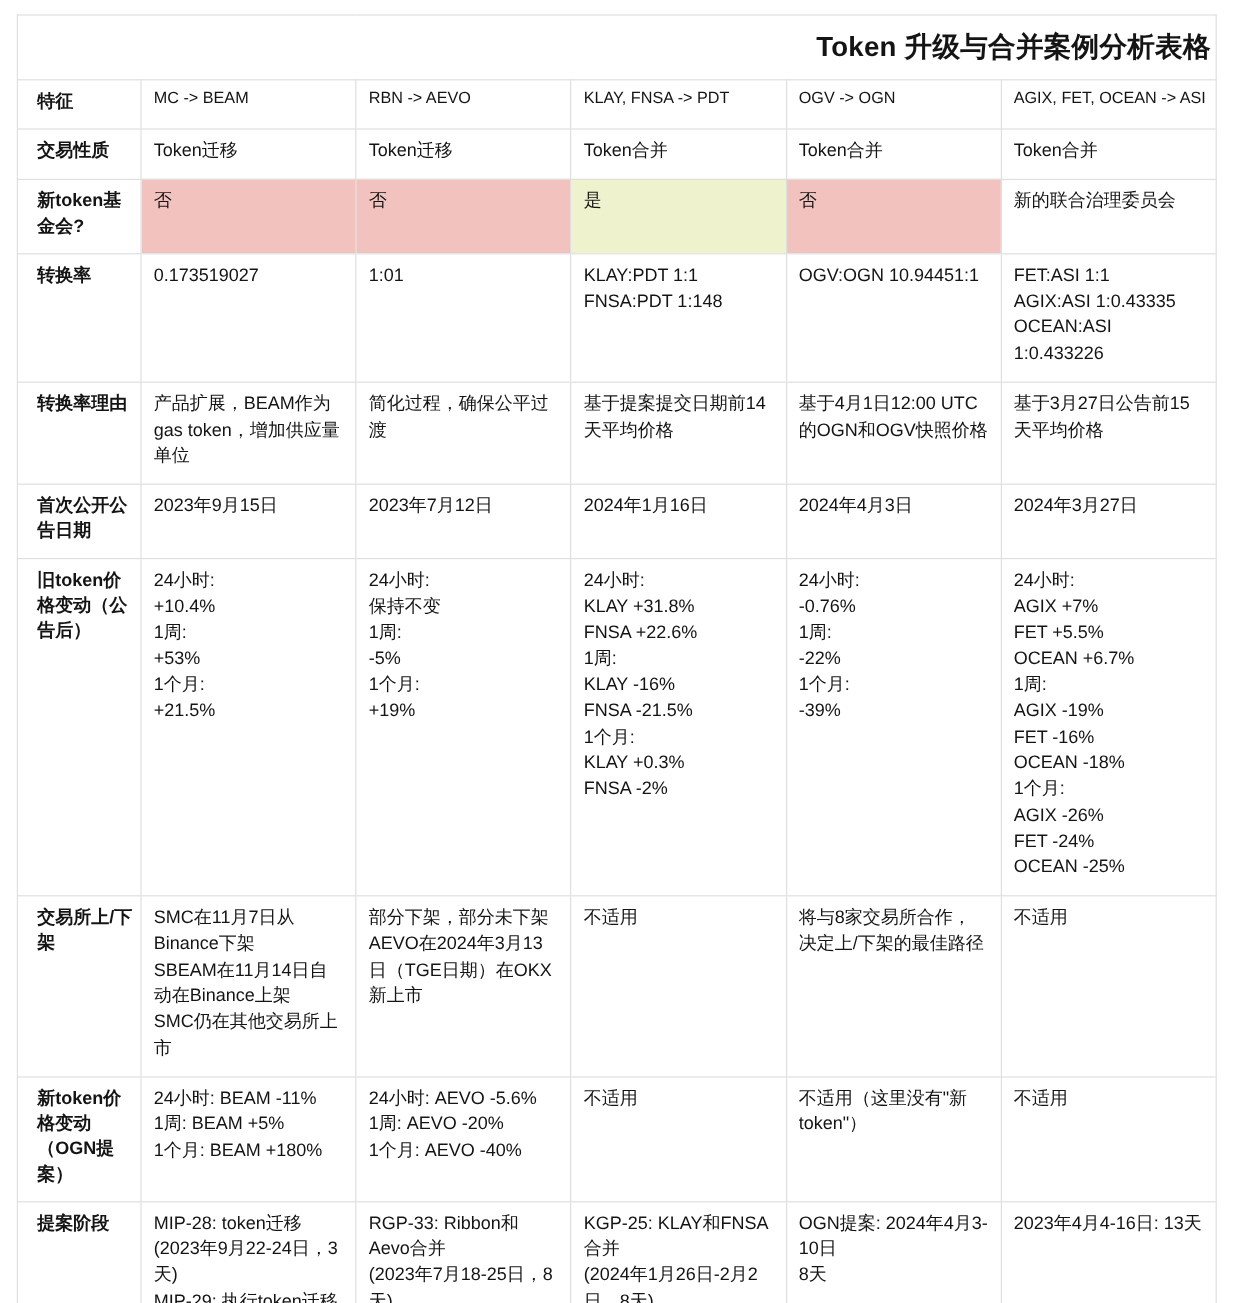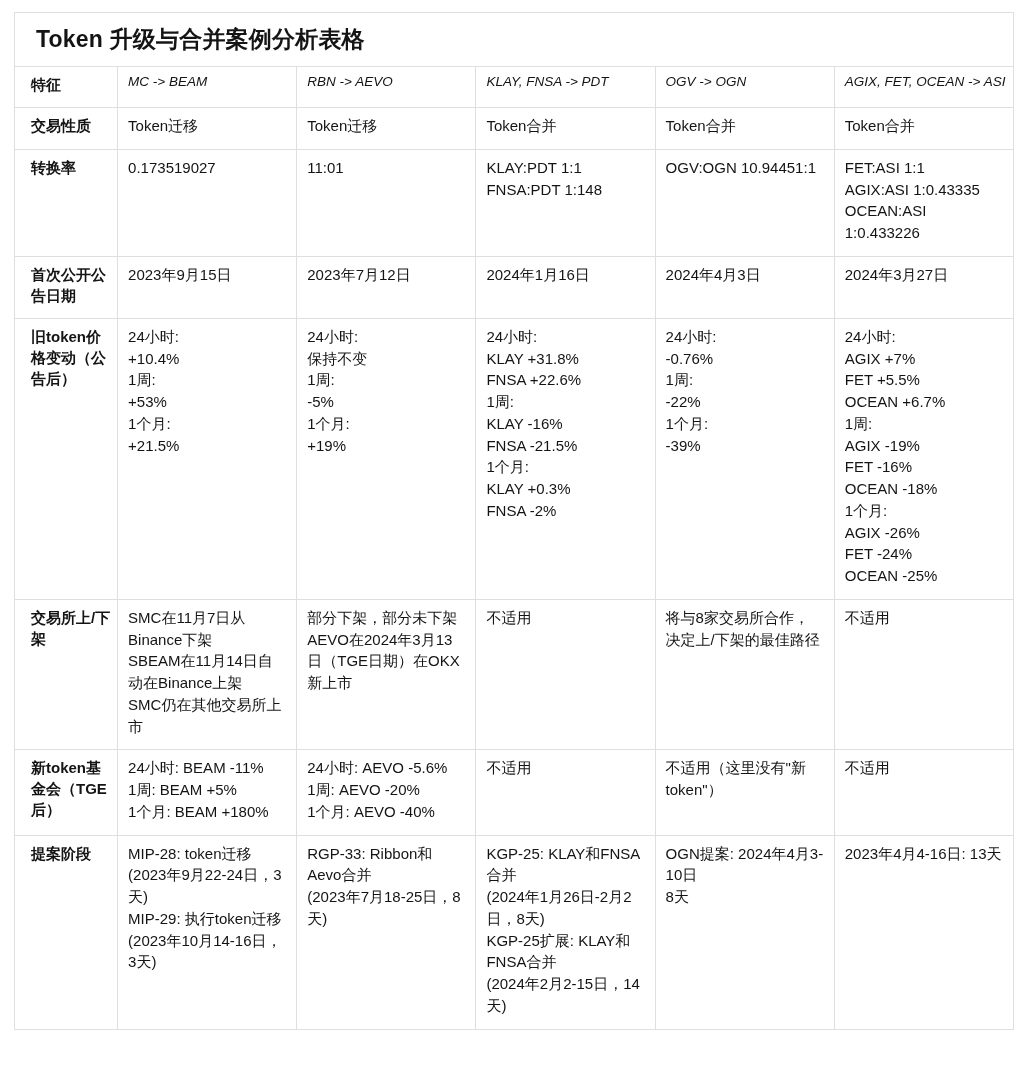--- a/index.html
+++ b/index.html
@@ -24,37 +24,36 @@
   col.data-col  { width: 179px; }
   th, td {
     border: 1px solid #dfdfdf;
     vertical-align: top;
     text-align: left;
     padding: 7px 10px 12px 10px;
   }
   .title-cell {
     font-size: 23px;
     font-weight: bold;
-    text-align: left;
-    padding: 11px 21px;
+    text-align: right;
+    padding: 11px 4px;
     letter-spacing: 0.2px;
   }
   th.row-label {
     font-size: 15px;
     font-weight: bold;
     line-height: 1.4;
     padding-right: 4px;
     padding-left: 16px;
   }
   th.col-header {
     font-size: 13.5px;
     font-weight: normal;
     white-space: nowrap;
     overflow: hidden;
-    font-style: italic;
   }
   td.cell {
     font-size: 15px;
     line-height: 1.45;
     white-space: pre-line;
   }
 </style>
 </head>
 <body>
 
@@ -84,31 +83,47 @@
     <tbody id="table-body">
         <tr>
           <th class="row-label">交易性质</th>
           <td class="cell">Token迁移</td>
           <td class="cell">Token迁移</td>
           <td class="cell">Token合并</td>
           <td class="cell">Token合并</td>
           <td class="cell">Token合并</td>
         </tr>
         <tr>
+          <th class="row-label">新token基金会?</th>
+          <td class="cell" style="background: rgb(242, 195, 190);">否</td>
+          <td class="cell" style="background: rgb(242, 195, 190);">否</td>
+          <td class="cell" style="background: rgb(238, 242, 205);">是</td>
+          <td class="cell" style="background: rgb(242, 195, 190);">否</td>
+          <td class="cell">新的联合治理委员会</td>
+        </tr>
+        <tr>
           <th class="row-label">转换率</th>
           <td class="cell">0.173519027</td>
-          <td class="cell">11:01</td>
+          <td class="cell">1:01</td>
           <td class="cell">KLAY:PDT 1:1
 FNSA:PDT 1:148</td>
           <td class="cell">OGV:OGN 10.94451:1</td>
           <td class="cell">FET:ASI 1:1
 AGIX:ASI 1:0.43335
 OCEAN:ASI 1:0.433226</td>
         </tr>
         <tr>
+          <th class="row-label">转换率理由</th>
+          <td class="cell">产品扩展，BEAM作为gas token，增加供应量单位</td>
+          <td class="cell">简化过程，确保公平过渡</td>
+          <td class="cell">基于提案提交日期前14天平均价格</td>
+          <td class="cell">基于4月1日12:00 UTC的OGN和OGV快照价格</td>
+          <td class="cell">基于3月27日公告前15天平均价格</td>
+        </tr>
+        <tr>
           <th class="row-label">首次公开公告日期</th>
           <td class="cell">2023年9月15日</td>
           <td class="cell">2023年7月12日</td>
           <td class="cell">2024年1月16日</td>
           <td class="cell">2024年4月3日</td>
           <td class="cell">2024年3月27日</td>
         </tr>
         <tr>
           <th class="row-label">旧token价格变动（公告后）</th>
           <td class="cell">24小时:
@@ -155,21 +170,21 @@
           <th class="row-label">交易所上/下架</th>
           <td class="cell">SMC在11月7日从Binance下架
 SBEAM在11月14日自动在Binance上架
 SMC仍在其他交易所上市</td>
           <td class="cell">部分下架，部分未下架 AEVO在2024年3月13日（TGE日期）在OKX新上市</td>
           <td class="cell">不适用</td>
           <td class="cell">将与8家交易所合作，决定上/下架的最佳路径</td>
           <td class="cell">不适用</td>
         </tr>
         <tr>
-          <th class="row-label">新token基金会（TGE后）</th>
+          <th class="row-label">新token价格变动（OGN提案）</th>
           <td class="cell">24小时: BEAM -11%
 1周: BEAM +5%
 1个月: BEAM +180%</td>
           <td class="cell">24小时: AEVO -5.6%
 1周: AEVO -20%
 1个月: AEVO -40%</td>
           <td class="cell">不适用</td>
           <td class="cell">不适用（这里没有"新token"）</td>
           <td class="cell">不适用</td>
         </tr>

